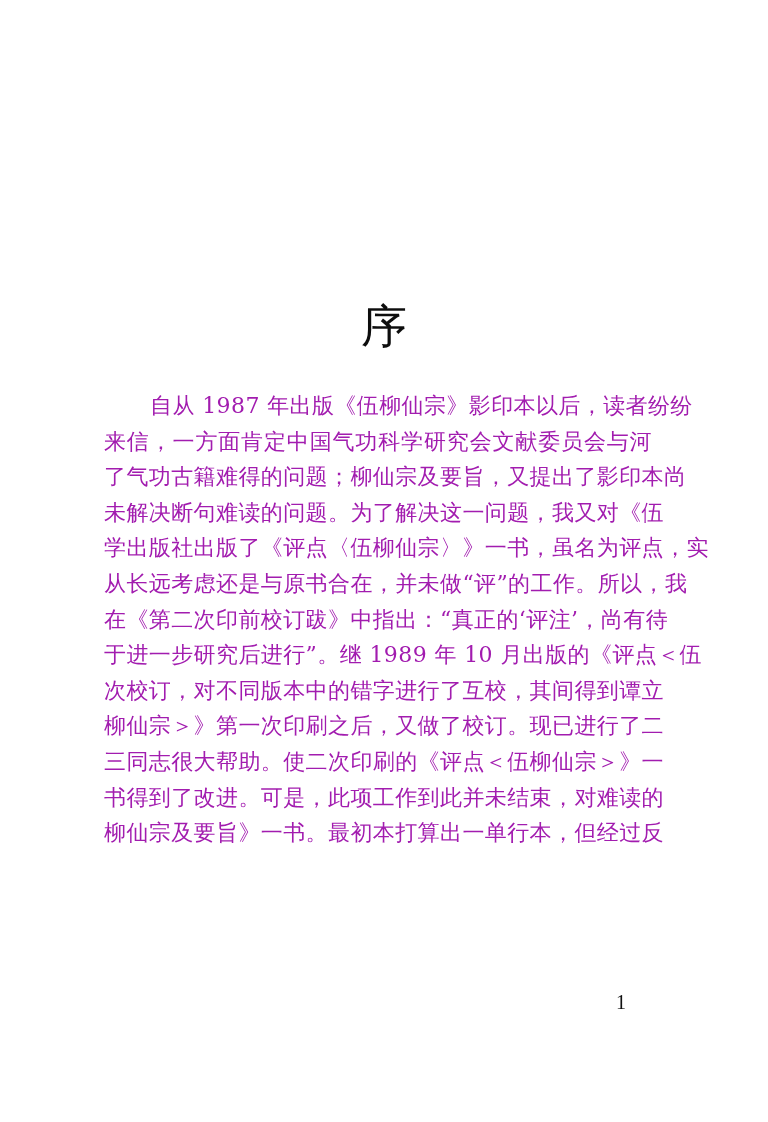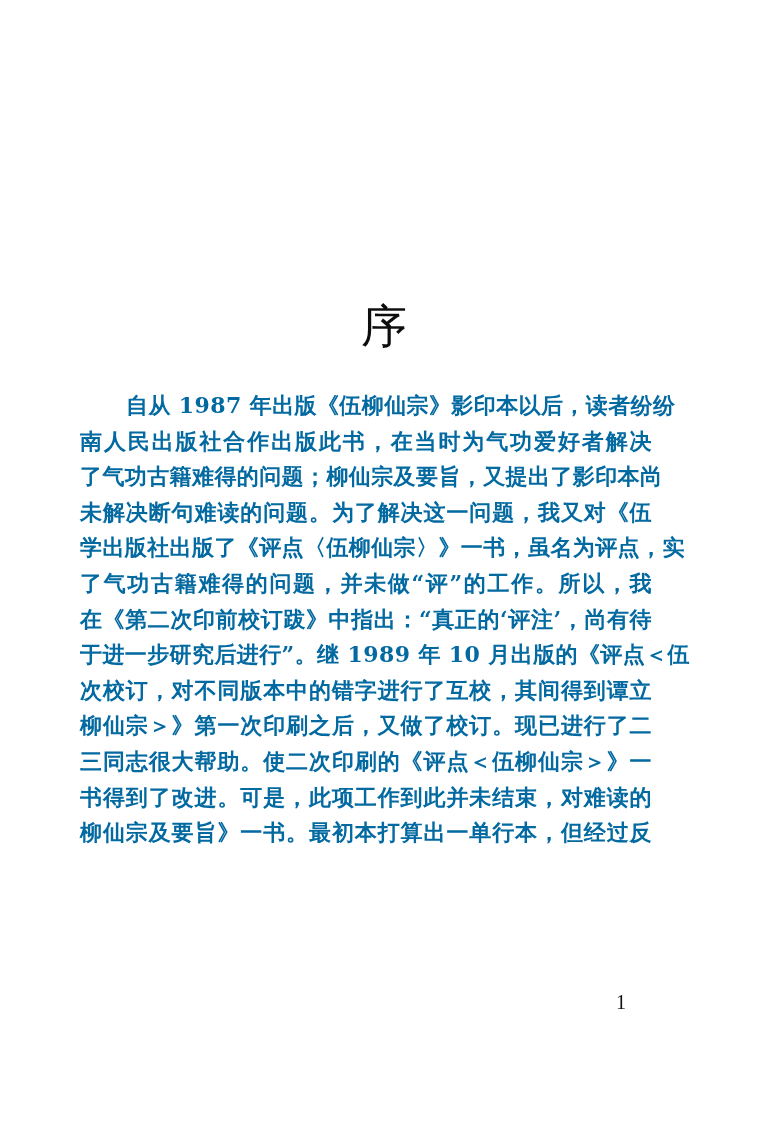--- a/index.html
+++ b/index.html
@@ -44,22 +44,23 @@
     }
     .line {
       display: block;
       height: 35.6px;
       line-height: 35.6px;
       font-size: 22px;
       white-space: nowrap;
       text-align: justify;
       text-align-last: justify;
       letter-spacing: 0.4px;
-      color: #0369a1;
-      font-weight: bold;
+      color: #a21caf;
+      font-weight: normal;
+      margin-left: 24px;
     }
     .line.indent {
       padding-left: 46px;
     }
     .page-number {
       position: absolute;
       left: 616px;
       top: 990px;
       font-family: "Liberation Serif", "DejaVu Serif", serif;
       font-size: 20px;
@@ -69,25 +70,25 @@
   </style>
 </head>
 <body>
 
 <div class="page">
 
   <div class="title">序</div>
 
   <div class="body-text">
     <span class="line indent">自从 1987 年出版《伍柳仙宗》影印本以后，读者纷纷</span>
-    <span class="line">南人民出版社合作出版此书，在当时为气功爱好者解决</span>
+    <span class="line">来信，一方面肯定中国气功科学研究会文献委员会与河</span>
     <span class="line">了气功古籍难得的问题；柳仙宗及要旨，又提出了影印本尚</span>
     <span class="line">未解决断句难读的问题。为了解决这一问题，我又对《伍</span>
     <span class="line">学出版社出版了《评点〈伍柳仙宗〉》一书，虽名为评点，实</span>
-    <span class="line">了气功古籍难得的问题，并未做“评”的工作。所以，我</span>
+    <span class="line">从长远考虑还是与原书合在，并未做“评”的工作。所以，我</span>
     <span class="line">在《第二次印前校订跋》中指出：“真正的‘评注’，尚有待</span>
     <span class="line">于进一步研究后进行”。继 1989 年 10 月出版的《评点＜伍</span>
     <span class="line">次校订，对不同版本中的错字进行了互校，其间得到谭立</span>
     <span class="line">柳仙宗＞》第一次印刷之后，又做了校订。现已进行了二</span>
     <span class="line">三同志很大帮助。使二次印刷的《评点＜伍柳仙宗＞》一</span>
     <span class="line">书得到了改进。可是，此项工作到此并未结束，对难读的</span>
     <span class="line">柳仙宗及要旨》一书。最初本打算出一单行本，但经过反</span>
   </div>
 
   <div class="page-number">1</div>

